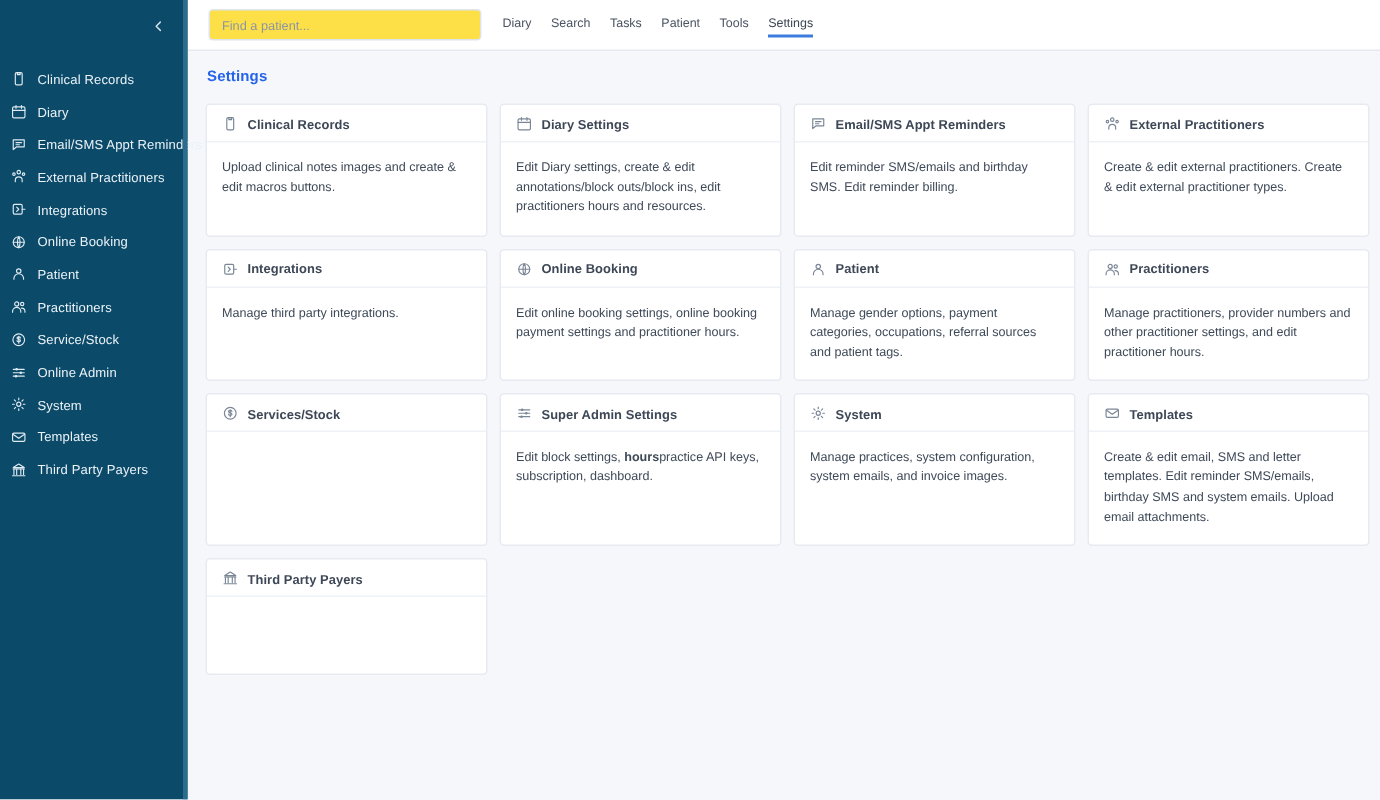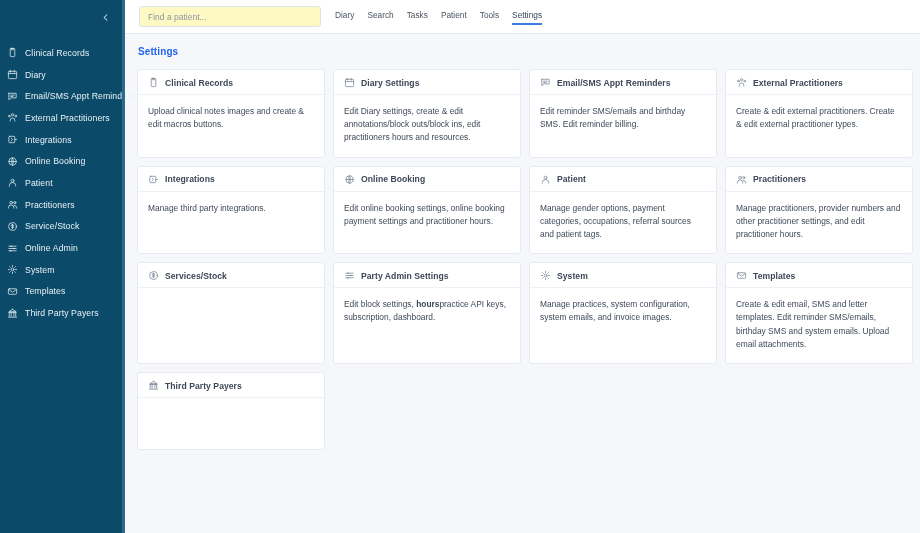--- a/index.html
+++ b/index.html
@@ -49,21 +49,21 @@
   .main { flex: 1 1 auto; height: 533px; display: flex; flex-direction: column; background: #f5f7fa; }
 
   .topbar {
     height: 34px; background: #ffffff; flex: 0 0 34px;
     display: flex; align-items: center; padding-left: 14px;
     border-bottom: 1px solid #e6eaf0;
   }
   .search-input {
     width: 182px; height: 21px;
     border: 1px solid #dfe3ea; border-radius: 3px;
-    background: #fef9c3; color: #6b7685; font-size: 8.5px;
+    background: #fde047; color: #6b7685; font-size: 8.5px;
     padding: 0 8px; outline: none;
     font-family: "Liberation Sans", sans-serif;
   }
   .search-input::placeholder { color: #8c95a3; }
   .topnav { display: flex; align-items: center; gap: 13px; margin-left: 14px; }
   .topnav-item {
     font-size: 8.3px; color: #4a5462; cursor: pointer;
     padding-bottom: 2px; border-bottom: 2px solid transparent;
     line-height: 12px;
   }
@@ -382,21 +382,21 @@
           <div class="card">
             <div class="card-head">
               <span class="card-ico">
                 <svg width="11" height="11" viewBox="0 0 24 24" fill="none" stroke="currentColor" stroke-width="1.7" stroke-linecap="round" stroke-linejoin="round">
                   <path d="M4 7h16M4 12h16M4 17h16"></path>
                   <circle cx="9" cy="7" r="1.8" fill="currentColor" stroke="none"></circle>
                   <circle cx="15" cy="12" r="1.8" fill="currentColor" stroke="none"></circle>
                   <circle cx="8" cy="17" r="1.8" fill="currentColor" stroke="none"></circle>
                 </svg>
               </span>
-              <span class="card-title">Party Admin Settings</span>
+              <span class="card-title">Super Admin Settings</span>
             </div>
             <div class="card-body"><span>Edit block settings, </span><b>hours</b><span>practice API keys, subscription, dashboard.</span></div>
           </div>
           <div class="card">
             <div class="card-head">
               <span class="card-ico">
                 <svg width="11" height="11" viewBox="0 0 24 24" fill="none" stroke="currentColor" stroke-width="1.7" stroke-linecap="round" stroke-linejoin="round">
                   <circle cx="12" cy="12" r="3"></circle>
                   <path d="M12 3v2.5M12 18.5V21M3 12h2.5M18.5 12H21M5.6 5.6l1.8 1.8M16.6 16.6l1.8 1.8M18.4 5.6l-1.8 1.8M7.4 16.6l-1.8 1.8"></path>
                 </svg>

